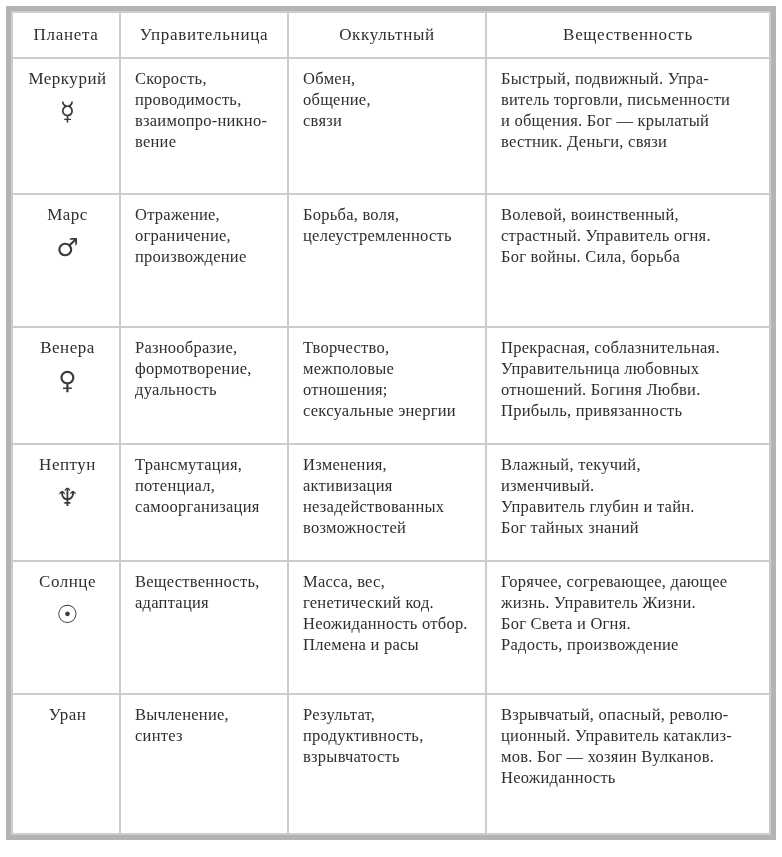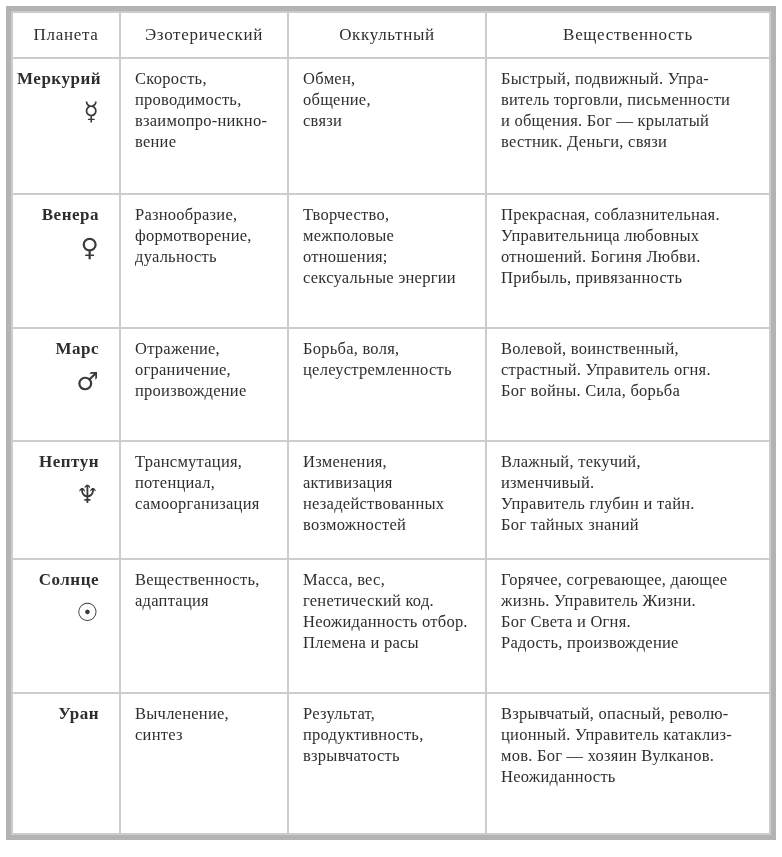--- a/index.html
+++ b/index.html
@@ -43,23 +43,22 @@
   }
   td {
     padding: 9px 12px 6px 14px;
     font-size: 16.5px;
     line-height: 21px;
     letter-spacing: 0.015em;
     white-space: pre-line;
   }
   td.planet-cell {
     white-space: normal;
-    text-align: right;
-    padding: 9px 20px 4px 4px;
-    font-weight: bold;
+    text-align: center;
+    padding: 9px 1px 4px 4px;
   }
   .planet-name {
     font-size: 17px;
     letter-spacing: 0.03em;
   }
   .planet-symbol {
     font-family: "DejaVu Sans", sans-serif;
     font-size: 25px;
     margin-top: 12px;
     color: #3a3a3a;
@@ -83,21 +82,21 @@
     <table class="planets">
       <colgroup>
         <col style="width:106px">
         <col style="width:166px">
         <col style="width:196px">
         <col style="width:282px">
       </colgroup>
       <thead>
         <tr>
           <th>Планета</th>
-          <th>Эзотерический</th>
+          <th>Управительница</th>
           <th>Оккультный</th>
           <th>Вещественность</th>
         </tr>
       </thead>
       <tbody>
         <tr>
           <td class="planet-cell">
             <div class="planet-name">Меркурий</div>
             <div class="planet-symbol">☿</div>
           </td>
@@ -108,48 +107,48 @@
           <td class="occult-cell">Обмен,
 общение,
 связи</td>
           <td class="astro-cell">Быстрый, подвижный. Упра-
 витель торговли, письменности
 и общения. Бог — крылатый
 вестник. Деньги, связи</td>
         </tr>
         <tr>
           <td class="planet-cell">
+            <div class="planet-name">Марс</div>
+            <div class="planet-symbol">♂</div>
+          </td>
+          <td class="esoteric-cell">Отражение,
+ограничение,
+произвождение</td>
+          <td class="occult-cell">Борьба, воля,
+целеустремленность</td>
+          <td class="astro-cell">Волевой, воинственный,
+страстный. Управитель огня.
+Бог войны. Сила, борьба</td>
+        </tr>
+        <tr>
+          <td class="planet-cell">
             <div class="planet-name">Венера</div>
             <div class="planet-symbol">♀</div>
           </td>
           <td class="esoteric-cell">Разнообразие,
 формотворение,
 дуальность</td>
           <td class="occult-cell">Творчество,
 межполовые
 отношения;
 сексуальные энергии</td>
           <td class="astro-cell">Прекрасная, соблазнительная.
 Управительница любовных
 отношений. Богиня Любви.
 Прибыль, привязанность</td>
-        </tr>
-        <tr>
-          <td class="planet-cell">
-            <div class="planet-name">Марс</div>
-            <div class="planet-symbol">♂</div>
-          </td>
-          <td class="esoteric-cell">Отражение,
-ограничение,
-произвождение</td>
-          <td class="occult-cell">Борьба, воля,
-целеустремленность</td>
-          <td class="astro-cell">Волевой, воинственный,
-страстный. Управитель огня.
-Бог войны. Сила, борьба</td>
         </tr>
         <tr>
           <td class="planet-cell">
             <div class="planet-name">Нептун</div>
             <div class="planet-symbol">♆</div>
           </td>
           <td class="esoteric-cell">Трансмутация,
 потенциал,
 самоорганизация</td>
           <td class="occult-cell">Изменения,

